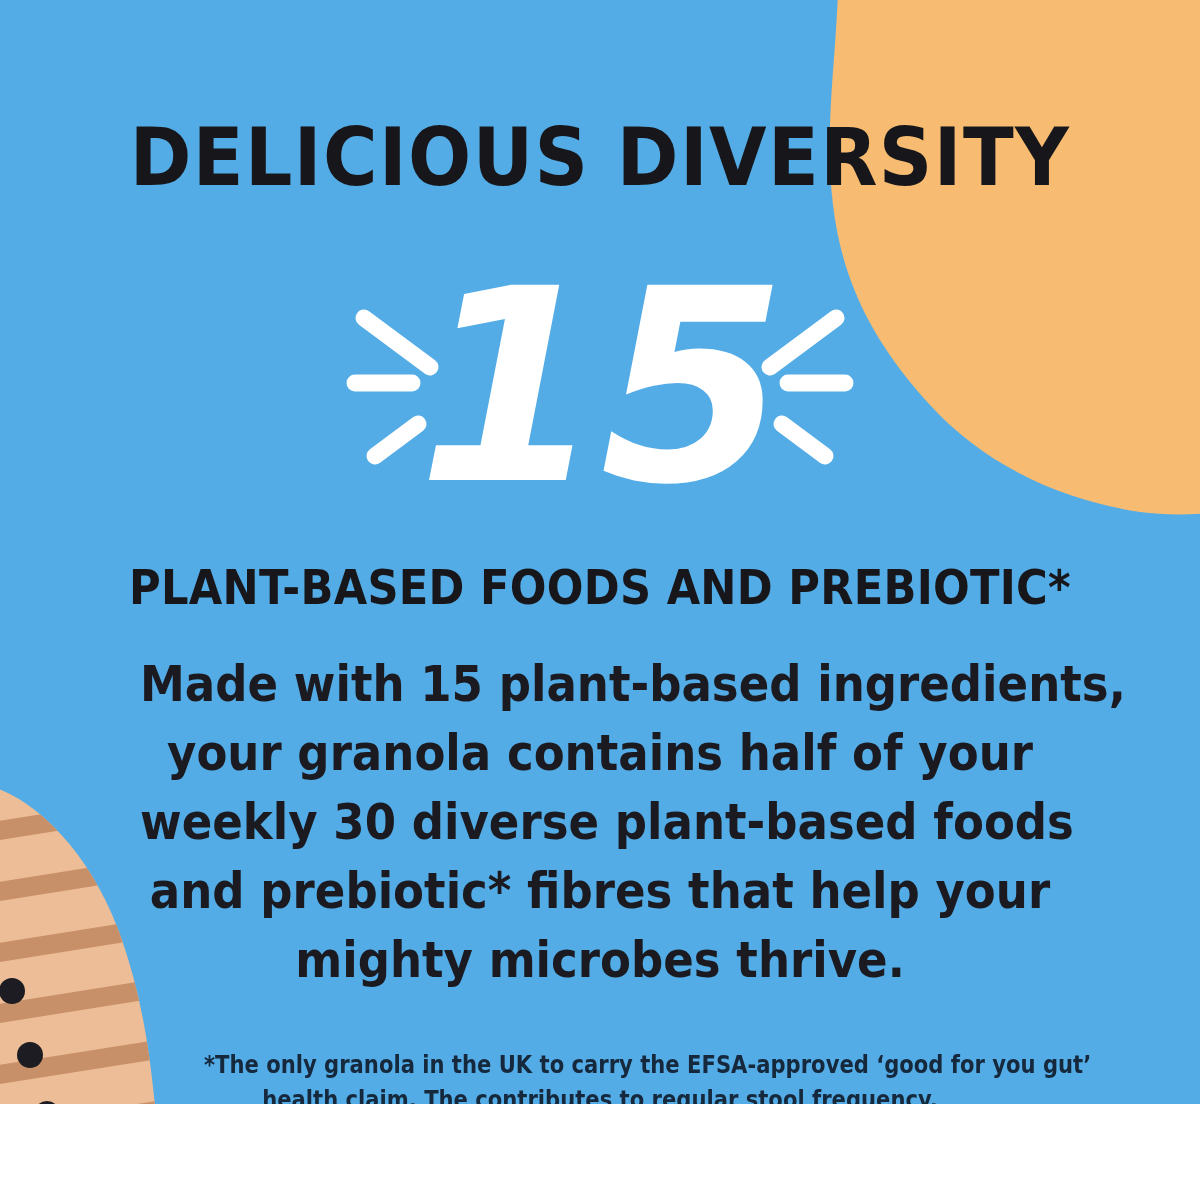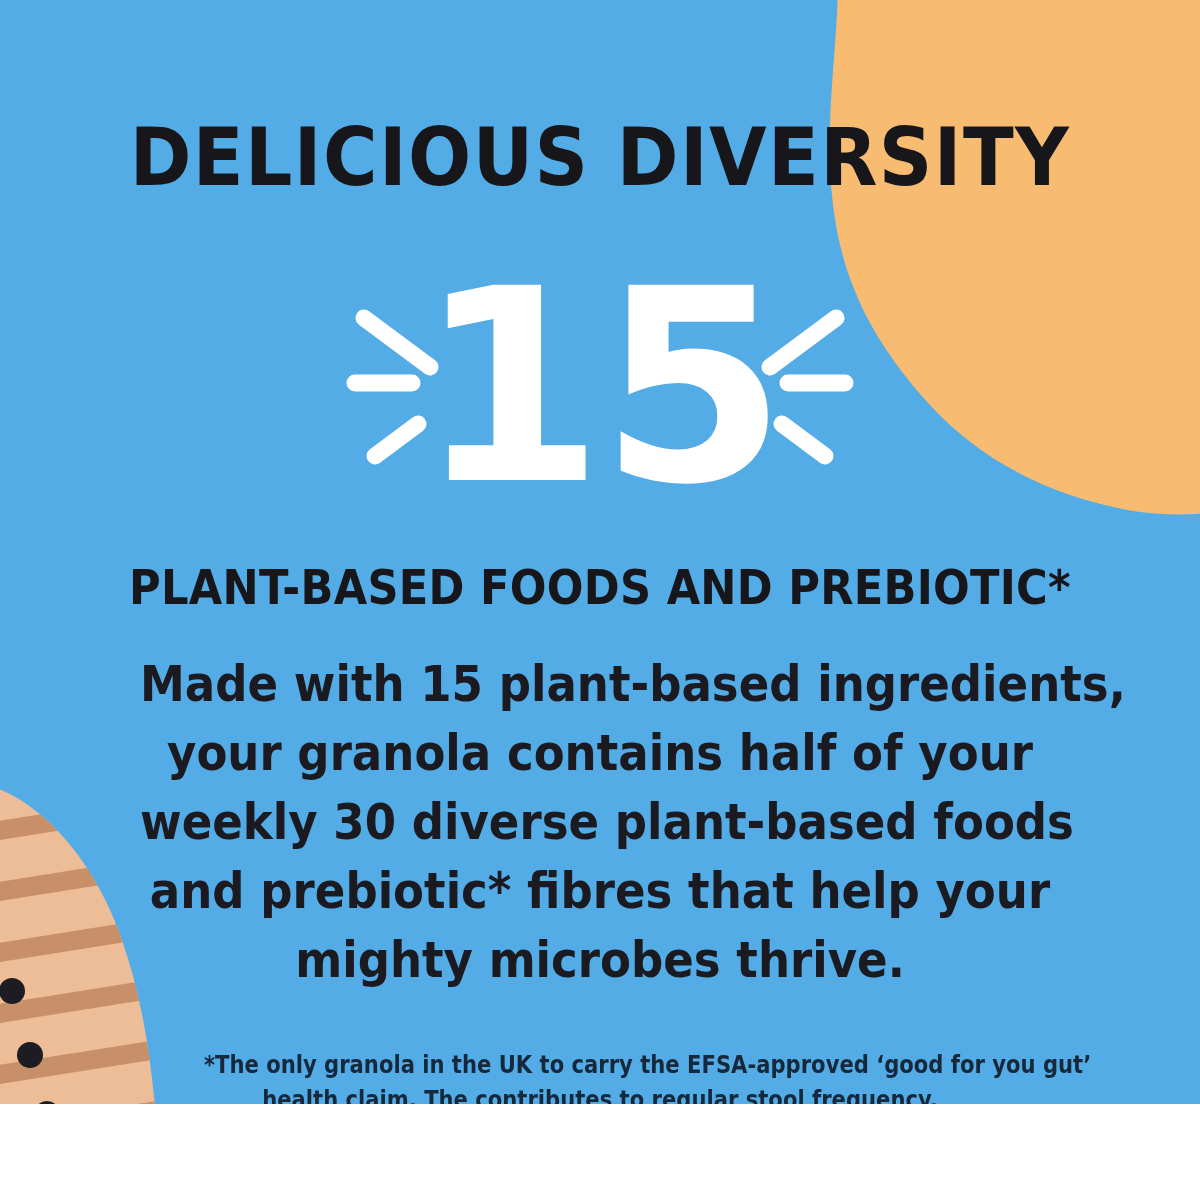--- a/index.html
+++ b/index.html
@@ -56,20 +56,21 @@
     top: 0;
     left: 0;
     width: 1200px;
     text-align: center;
     font-family: "DejaVu Sans", sans-serif;
     font-weight: 700;
     font-size: 268px;
     line-height: 250px;
     color: #ffffff;
     letter-spacing: -4px;
+    font-style: italic;
   }
 
   
   .subheading {
     position: absolute;
     top: 563px;
     left: 0;
     width: 1200px;
     text-align: center;
     font-family: "DejaVu Sans", sans-serif;

